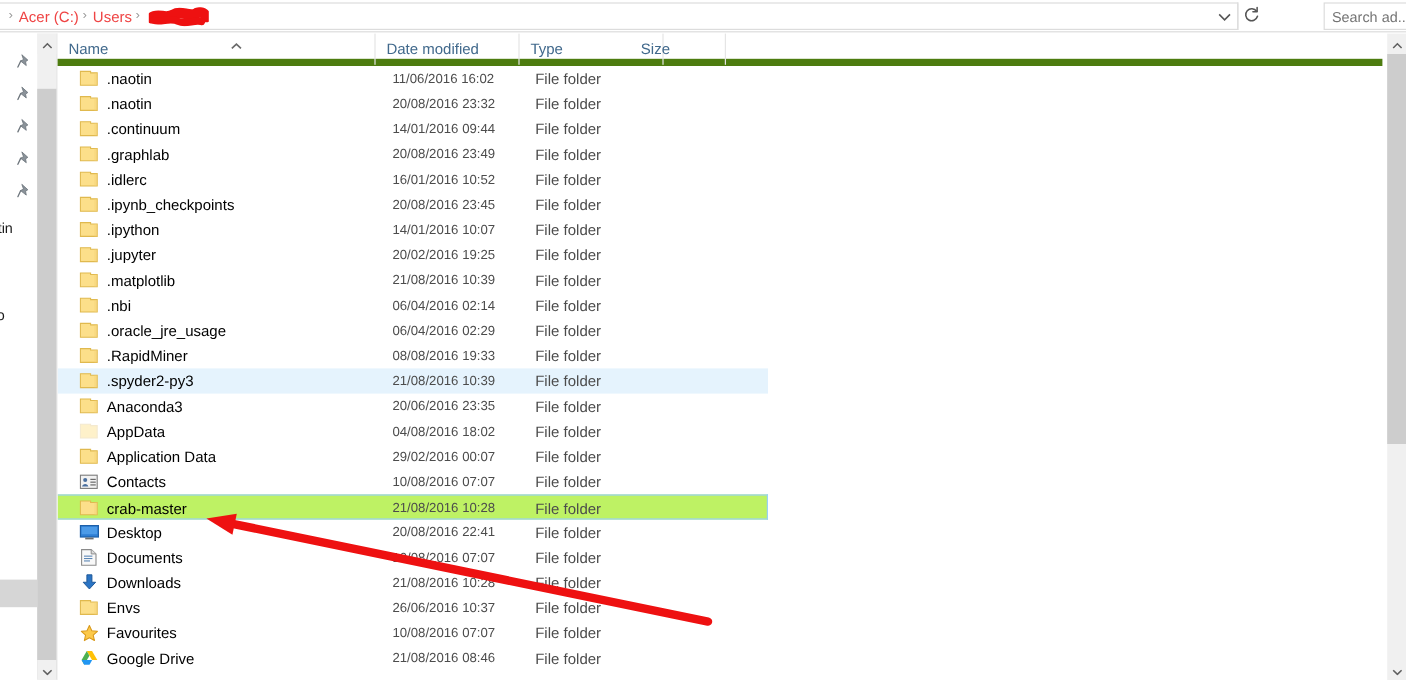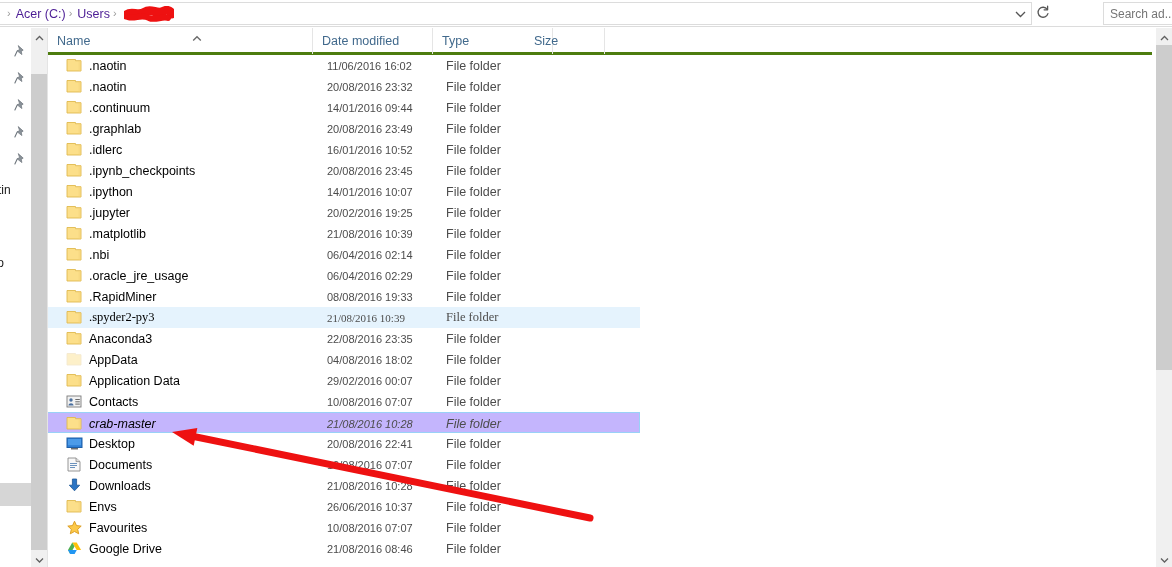--- a/index.html
+++ b/index.html
@@ -39,21 +39,21 @@
     padding-left: 4px;
   }
   .crumb-sep {
     color: #9a9a9a;
     font-size: 11px;
     padding: 0 5px 0 3px;
     line-height: 1;
     user-select: none;
   }
   .crumb-text {
-    color: #4c1d95;
+    color: #ef4444;
     font-size: 12.5px;
     white-space: nowrap;
   }
   #redaction {
     width: 50px; height: 15px;
     position: relative;
     margin-left: 2px;
   }
   #dropdown-btn {
     position: absolute;
@@ -141,21 +141,21 @@
     width: 16px; height: 492px;
     background: #cdcdcd;
   }
 
   
   #listheader {
     position: absolute;
     left: 48px; top: 28px;
     width: 1104px; height: 27px;
     background: #ffffff;
-    border-bottom: 3px solid #4d7c0f;
+    border-bottom: 6px solid #4d7c0f;
     box-sizing: border-box;
   }
   .colhead {
     position: absolute;
     top: 0; height: 26px;
     display: flex; align-items: center;
     border-right: 1px solid #e5e5e5;
     box-sizing: border-box;
     padding-left: 9px;
     color: #41698c;
@@ -175,27 +175,26 @@
     width: 1104px; height: 512px;
     background: #ffffff;
     overflow: hidden;
   }
   .row {
     position: relative;
     height: 21px;
     width: 592px;
     box-sizing: border-box;
   }
-  .row.hover { background: #e5f3fd; font-family: Liberation Serif, serif; }
+  .row.hover { background: #e5f3fd; }
   .row.selected {
-    background: #c4b5fd;
+    background: #bef264;
     border-top: 1px solid #99d1f7;
     border-bottom: 1px solid #99d1f7;
     border-right: 1px solid #99d1f7;
-    font-style: italic;
   }
   .cell-icon {
     position: absolute;
     left: 18px; top: 2px;
     width: 17px; height: 17px;
     display: flex; align-items: center; justify-content: center;
   }
   .cell-name {
     position: absolute;
     left: 41px; top: 0;
@@ -540,21 +539,21 @@
       <span class="cell-size"></span>
     </div>
     <div class="row">
       <span class="cell-icon">
         <svg width="17" height="15" viewBox="0 0 17 15">
           <path d="M1,1.5 h8.5 v1.2 h5.5 v10.3 h-14 z" fill="#fcdf8a" stroke="#e0b94e" stroke-width="0.9"></path>
           <path d="M12.6,2.7 h2.4 v10.3 h-2.4 z" fill="#f5d277" stroke="none" opacity="0.45"></path>
         </svg>
       </span>
       <span class="cell-name">Anaconda3</span>
-      <span class="cell-date">22/08/2016 23:35</span>
+      <span class="cell-date">20/06/2016 23:35</span>
       <span class="cell-type">File folder</span>
       <span class="cell-size"></span>
     </div>
     <div class="row">
       <span class="cell-icon">
         <svg width="17" height="15" viewBox="0 0 17 15">
           <path d="M1,1.5 h8.5 v1.2 h5.5 v10.3 h-14 z" fill="#fcdf8a" stroke="#e6cf96" stroke-width="0.9" opacity="0.45"></path>
         </svg>
       </span>
       <span class="cell-name">AppData</span>

